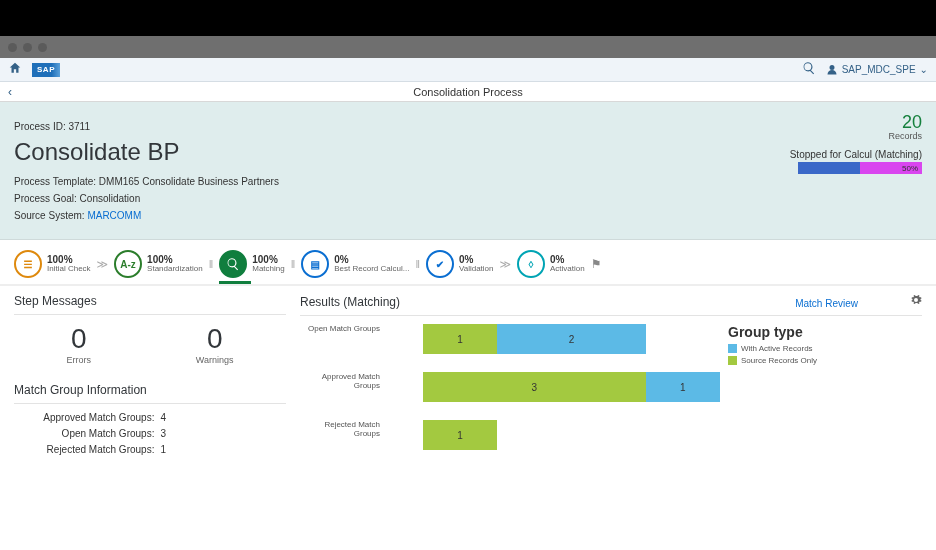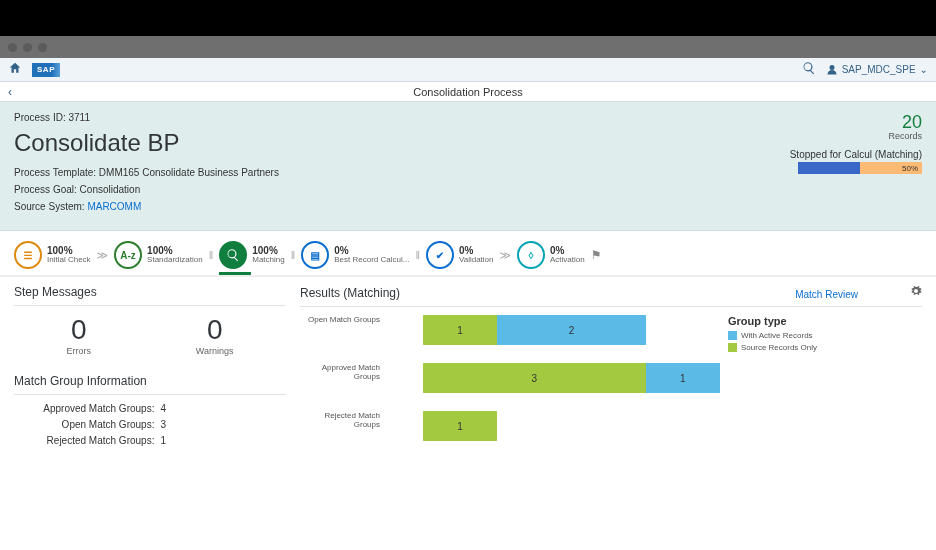--- a/index.html
+++ b/index.html
@@ -8,29 +8,29 @@
 .titlebar { background: #6f6f6f; height: 22px; width: 936px; position: absolute; top: -22px; display: flex; align-items: center; padding-left: 8px; gap: 6px; }
 .titlebar .dot { width: 9px; height: 9px; border-radius: 50%; background: #5b5b5b; }
 .shellbar { height: 24px; background: #eff4f9; border-bottom: 1px solid #d5dde4; display: flex; align-items: center; padding: 0 8px; gap: 10px; }
 .shell-logo { width: 28px; height: 14px; background: linear-gradient(90deg,#1f6fb9 0%,#1f6fb9 70%,#5aa0da 100%); color: #fff; font-size: 8px; font-weight: bold; display: flex; align-items: center; justify-content: center; letter-spacing: .5px; position: relative; }
 .shell-spacer { flex: 1; }
 .shell-icon svg { width: 14px; height: 14px; fill: #346187; }
 .shell-user { display: flex; align-items: center; gap: 4px; font-size: 10px; color: #346187; }
 .subheader { height: 20px; border-bottom: 1px solid #d8d8d8; display: flex; align-items: center; position: relative; }
 .subheader .back { width: 20px; text-align: center; color: #346187; font-size: 12px; cursor: pointer; }
 .subheader .title { position: absolute; left: 50%; transform: translateX(-50%); font-size: 11px; color: #333; }
-.objheader { background: #dfeded; padding: 10px 14px 12px; border-bottom: 1px solid #cfdada; position: relative; }
+.objheader { background: #dfeded; padding: 19px 14px 12px; border-bottom: 1px solid #cfdada; position: relative; }
 .kv { font-size: 10px; color: #333; margin-bottom: 6px; }
 .objtitle { font-size: 24px; color: #32363a; margin: 4px 0 10px; }
 .link { color: #0a6ed1; cursor: pointer; }
 .header-right { position: absolute; right: 14px; top: 10px; text-align: right; }
 .count { font-size: 18px; color: #15803d; }
 .count-lbl { font-size: 9px; color: #555; margin-top: -2px; }
 .status-text { font-size: 10px; color: #333; margin-top: 8px; }
-.progressbar { width: 124px; height: 12px; background: #fdba74; display: inline-flex; align-items: center; position: relative; }
+.progressbar { width: 124px; height: 12px; background: #d946ef; display: inline-flex; align-items: center; position: relative; }
 .progressbar .fill { height: 100%; background: #3a68c8; }
 .progressbar .pct { position: absolute; right: 4px; font-size: 8px; color: #333; }
 .steps { display: flex; align-items: center; padding: 10px 14px 6px; background: #fff; border-bottom: 2px solid #eee; gap: 6px; }
 .step { display: flex; align-items: center; gap: 5px; }
 .step-icon { width: 28px; height: 28px; border-radius: 50%; border: 2px solid; display: flex; align-items: center; justify-content: center; font-size: 10px; font-weight: bold; }
 .step-icon.orange { border-color: #de890d; color: #de890d; }
 .step-icon.green { border-color: #2b7d2b; color: #2b7d2b; }
 .step-icon.greenf { border-color: #107e3e; background: #107e3e; color: #fff; position: relative; }
 .step-icon.blue { border-color: #0a6ed1; color: #0a6ed1; }
 .step-icon.cyan { border-color: #00a4b4; color: #00a4b4; }
@@ -54,21 +54,21 @@
 .mgi-row { display: flex; justify-content: flex-end; gap: 6px; font-size: 10px; color: #333; margin: 5px 0; padding-right: 120px; }
 .chart-area { display: flex; }
 .chart-bars { width: 420px; }
 .bar-row { display: flex; height: 48px; gap: 37px; }
 .bar-lbl { width: 86px; text-align: right; font-size: 8px; color: #555; padding-right: 6px; }
 .bar-track { flex: 1; display: flex; height: 30px; }
 .seg { display: flex; align-items: center; justify-content: center; font-size: 10px; color: #333; }
 .seg.g { background: #a3c940; }
 .seg.b { background: #5cbae6; }
 .legend { width: 120px; padding-left: 8px; }
-.legend-title { font-size: 11px; font-weight: bold; color: #333; margin-bottom: 4px; }
+.legend-title { font-size: 14px; font-weight: bold; color: #333; margin-bottom: 4px; }
 .legend-item { display: flex; align-items: center; gap: 4px; font-size: 8px; color: #555; margin-bottom: 3px; }
 .legend-sw { width: 9px; height: 9px; }
 .sw-b { background: #5cbae6; }
 .sw-g { background: #a3c940; }
 </style>
 </head>
 <body>
 
 <div class="window">
   <div class="titlebar">

